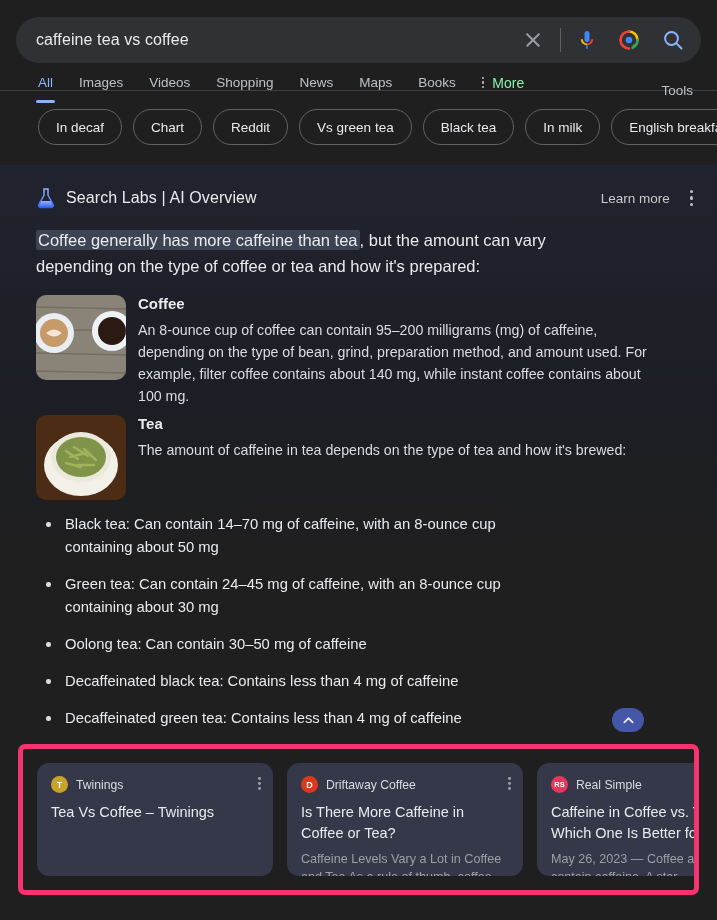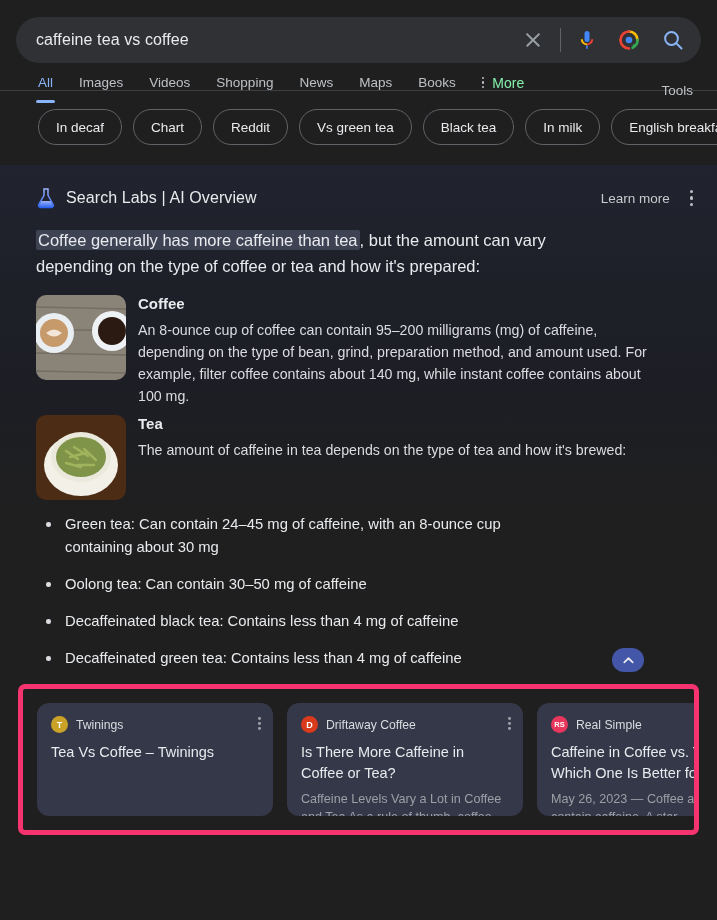--- a/index.html
+++ b/index.html
@@ -255,20 +255,21 @@
         </g>
       </svg>
     </div>
     <div class="sect-body">
       <div class="sect-h">Tea</div>
       <div class="sect-p">The amount of caffeine in tea depends on the type of tea and how it's brewed:</div>
     </div>
   </div>
 
   <ul class="bl">
+    <li>Black tea: Can contain 14–70 mg of caffeine, with an 8-ounce cup containing about 50 mg</li>
     <li>Green tea: Can contain 24–45 mg of caffeine, with an 8-ounce cup containing about 30 mg</li>
     <li>Oolong tea: Can contain 30–50 mg of caffeine</li>
     <li>Decaffeinated black tea: Contains less than 4 mg of caffeine</li>
     <li>Decaffeinated green tea: Contains less than 4 mg of caffeine</li>
   </ul>
 
   <div class="collapse-btn">
     <svg viewBox="0 0 16 16" width="15" height="15">
       <polyline points="3.5,10 8,5.6 12.5,10" fill="none" stroke="#e8eaed" stroke-width="1.9" stroke-linecap="round" stroke-linejoin="round"></polyline>
     </svg>

